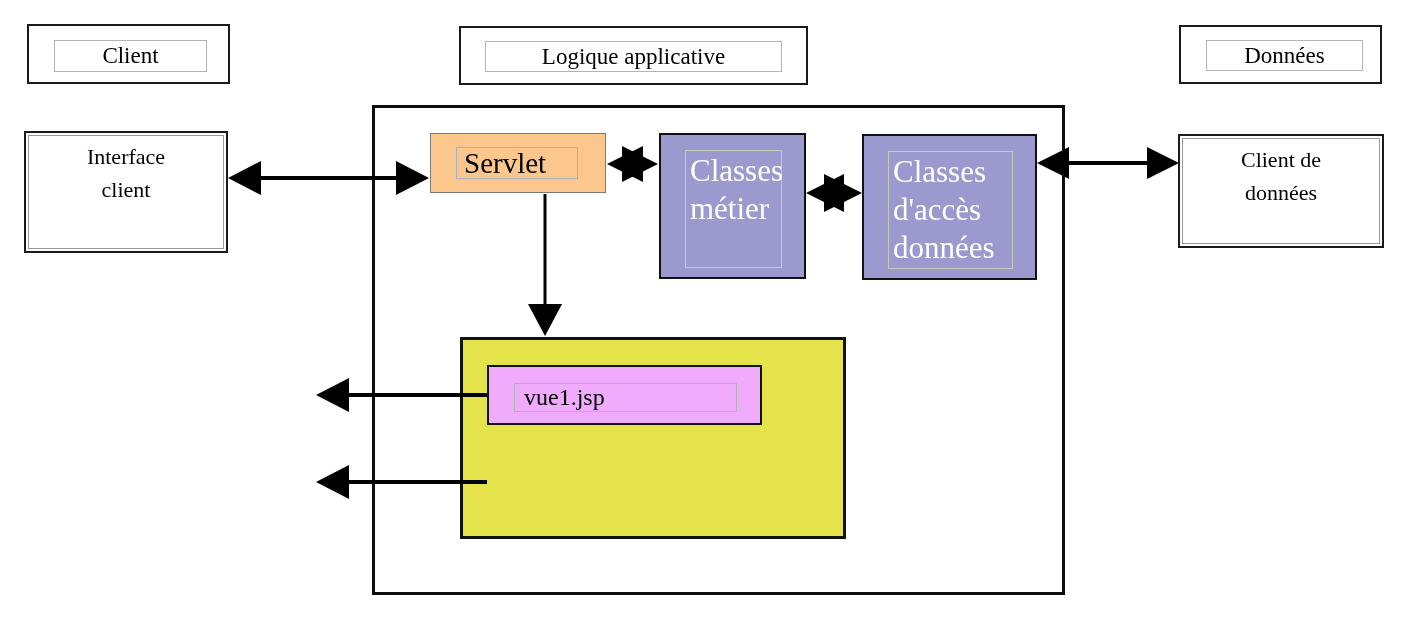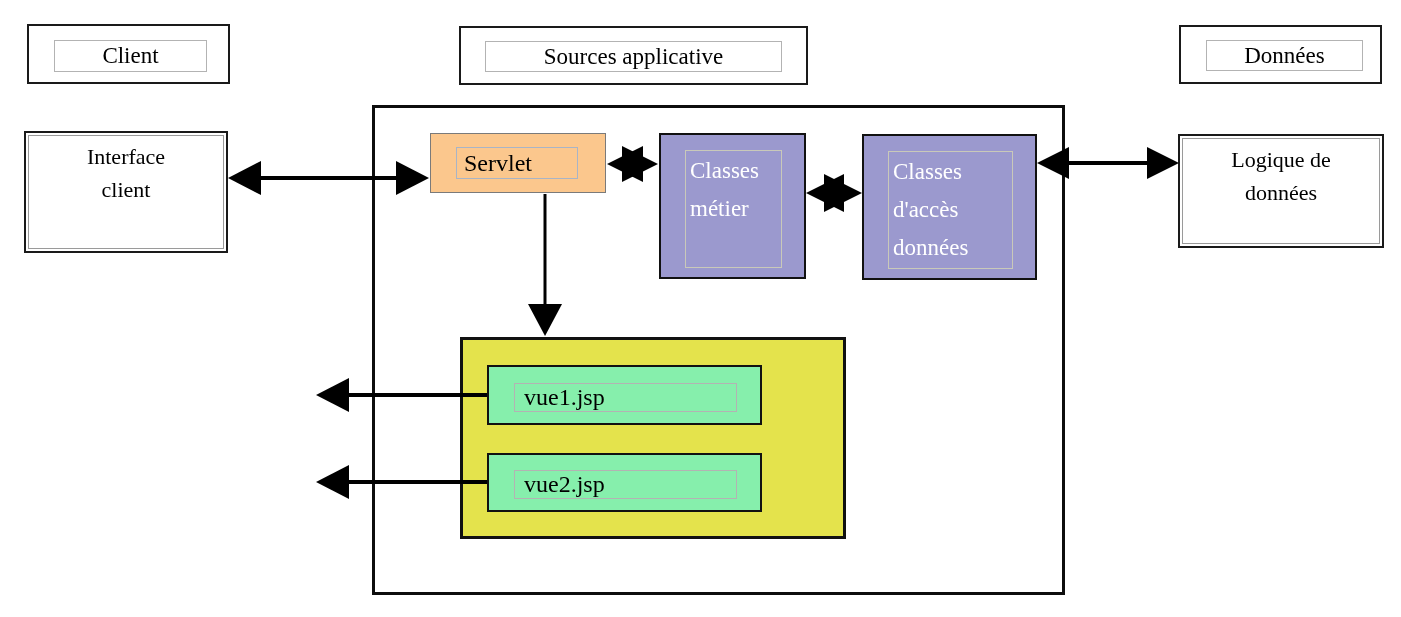--- a/index.html
+++ b/index.html
@@ -25,54 +25,54 @@
     position:absolute; left:0; right:0; top:7px; text-align:center;
     font-size:22px; line-height:1.5; white-space:pre-line;
   }
 
   
   .bigframe { border:3px solid #0d0d0d; background:transparent; }
 
   .servlet { background:var(--peach,#fbc78d); border:1px solid #7a7a7a; }
   .servlet .inner {
     position:absolute; box-sizing:border-box; border:1px solid #a8b4c6;
-    display:flex; align-items:center; font-size:24px; padding-left:7px;
+    display:flex; align-items:center; font-size:29px; padding-left:7px;
   }
 
   .purple { background:var(--purple,#9b99ce); border:2px solid #111; }
   .purple .inner {
     position:absolute; box-sizing:border-box; border:1px solid #c9c9b9;
-    color:#ffffff; font-size:23px; line-height:38px;
+    color:#ffffff; font-size:31px; line-height:38px;
     padding:1px 4px; white-space:pre-line;
   }
 
   .views { background:var(--yellow,#e4e34c); border:3px solid #111; }
 
-  .vuebox { background:#86efac; border:2px solid #111; }
+  .vuebox { background:#f0abfc; border:2px solid #111; }
   .vuebox .inner {
     position:absolute; box-sizing:border-box; border:1px solid #b3b3b3;
     display:flex; align-items:center; font-size:24px; padding-left:9px;
   }
 
   svg.overlay {
     position:absolute; left:0; top:0; pointer-events:none;
     color:var(--arrow,#000);
   }
 </style>
 </head>
 <body>
 
 <div class="stage">
 
   <div class="abs tierbox" style="left:27px; top:24px; width:203px; height:60px;">
     <div class="tier-inner" style="left:25px; top:14px; width:153px; height:32px;">Client</div>
   </div>
 
   <div class="abs tierbox" style="left:459px; top:26px; width:349px; height:59px;">
-    <div class="tier-inner" style="left:24px; top:13px; width:297px; height:31px;">Sources applicative</div>
+    <div class="tier-inner" style="left:24px; top:13px; width:297px; height:31px;">Logique applicative</div>
   </div>
 
   <div class="abs tierbox" style="left:1179px; top:25px; width:203px; height:59px;">
     <div class="tier-inner" style="left:25px; top:13px; width:157px; height:31px;">Données</div>
   </div>
 
   <div class="abs dblbox" style="left:24px; top:131px; width:204px; height:122px;">
     <div class="frame2"></div>
     <div class="txt">Interface
 client</div>
@@ -90,33 +90,30 @@
   </div>
 
   <div class="abs purple" style="left:862px; top:134px; width:175px; height:146px;">
     <div class="inner" style="left:24px; top:15px; width:125px; height:118px;">Classes
 d'accès
 données</div>
   </div>
 
   <div class="abs dblbox" style="left:1178px; top:134px; width:206px; height:114px;">
     <div class="frame2"></div>
-    <div class="txt">Logique de
+    <div class="txt">Client de
 données</div>
   </div>
 
   <div class="abs views" style="left:460px; top:337px; width:386px; height:202px;"></div>
 
   <div class="abs vuebox" style="left:487px; top:365px; width:275px; height:60px;">
     <div class="inner" style="left:25px; top:16px; width:223px; height:29px;">vue1.jsp</div>
   </div>
 
-  <div class="abs vuebox" style="left:487px; top:453px; width:275px; height:59px;">
-    <div class="inner" style="left:25px; top:15px; width:223px; height:29px;">vue2.jsp</div>
-  </div>
 
   <svg class="overlay" width="1401" height="617" viewBox="0 0 1401 617">
 
     <g stroke="currentColor" fill="currentColor">
       <line x1="244" y1="178" x2="412" y2="178" stroke-width="4"></line>
       <polygon points="228,178 261,161 261,195" stroke="none"></polygon>
       <polygon points="429,178 396,161 396,195" stroke="none"></polygon>
     </g>
 
     <g fill="currentColor">

